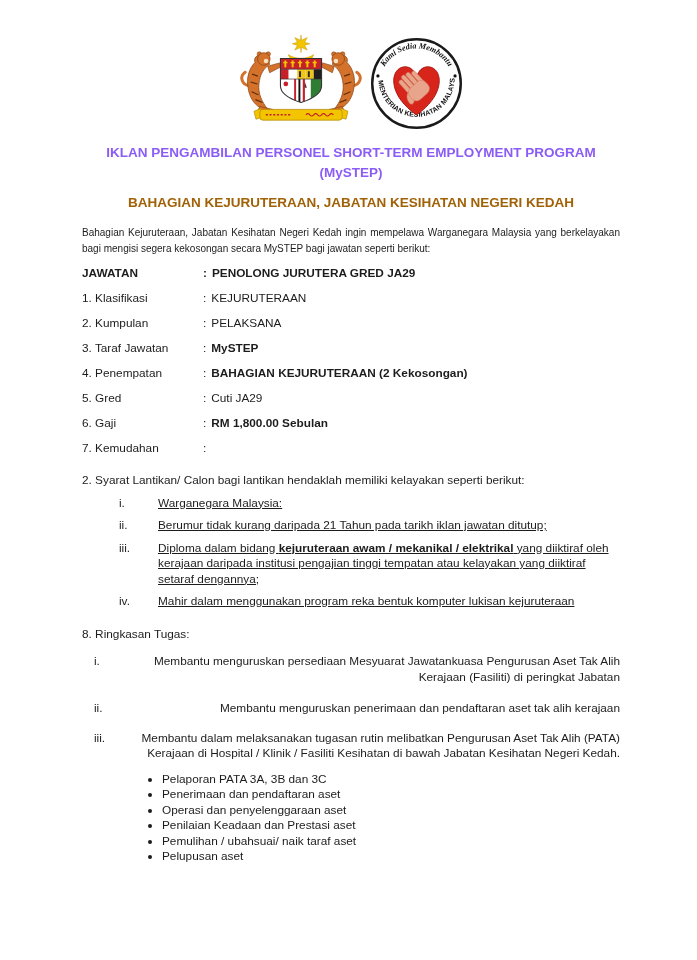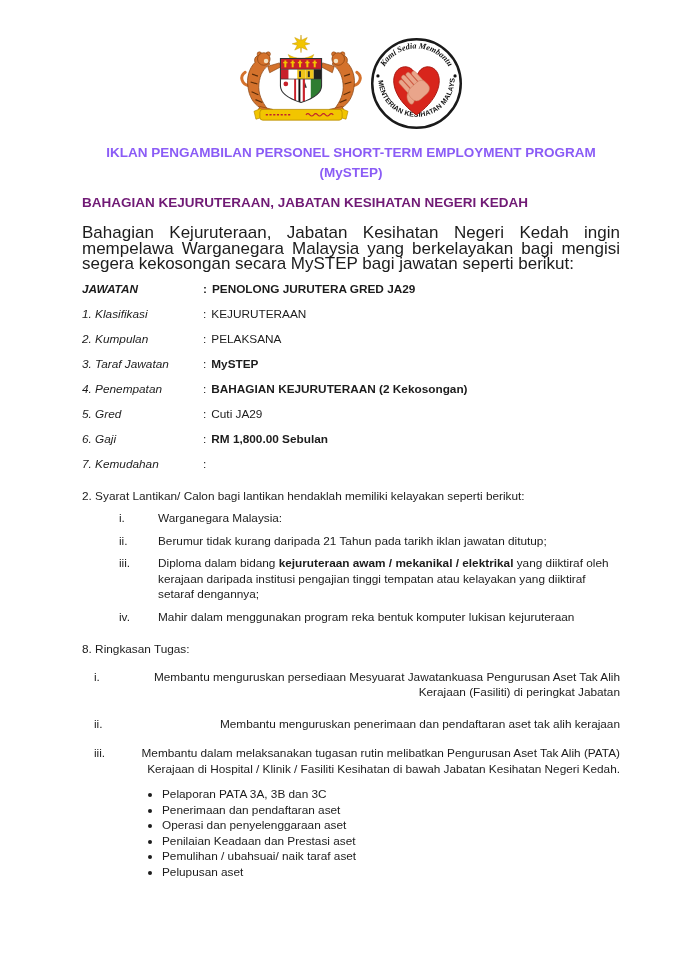--- a/index.html
+++ b/index.html
@@ -10,37 +10,37 @@
   }
   .page { width:697px; height:960px; padding:35px 77px 0 82px; }
 
   
   .logos { display:flex; justify-content:center; align-items:flex-start; gap:2px; height:95px; }
   .logo-arms { width:128px; height:93px; }
   .logo-kkm  { width:99px;  height:97px; }
 
   
   .title { margin-top:13px; text-align:center; font-weight:bold; font-size:13.5px; line-height:20px; color:#8b5cf6; }
-  .subtitle { margin-top:11px; font-weight:bold; font-size:13.5px; line-height:18px; color:#701a75; }
-
-  .intro { margin-top:13px; font-size:17px; line-height:15.5px; text-align:justify; }
+  .subtitle { margin-top:11px; text-align:center; font-weight:bold; font-size:13.5px; line-height:18px; color:#a16207; }
+
+  .intro { margin-top:13px; font-size:10px; line-height:15.5px; text-align:justify; }
 
   
   .rows { margin-top:6px; }
   .row { display:flex; margin-top:10px; font-size:11.8px; line-height:15px; }
-  .row .label { width:121px; flex:none;font-style:italic; }
+  .row .label { width:121px; flex:none; }
   .row .colon { white-space:pre; margin-right:5px; }
   .bold { font-weight:bold; }
 
   
   .sec-heading { margin-top:17px; font-size:11.8px; line-height:15.5px; }
   .oitem { display:flex; font-size:11.8px; line-height:15.5px; }
   .olist-7 .oitem { margin-top:7px; }
   .olist-7 .onum { width:39px; margin-left:37px; flex:none; }
-  .olist-7 .otext { width:456px; }
+  .olist-7 .otext { width:456px;text-decoration:underline; }
   .olist-8 .oitem-1 { margin-top:12px; }
   .olist-8 .oitem-2 { margin-top:16px; }
   .olist-8 .oitem-3 { margin-top:14px; }
   .olist-8 .onum { width:30px; margin-left:12px; flex:none; }
   .olist-8 .otext { width:497px;text-align:right; }
 
   
   ul.bullets { margin-top:10px; padding-left:80px; list-style:disc; }
   ul.bullets li { font-size:11.8px; line-height:15.5px; }
 </style>

